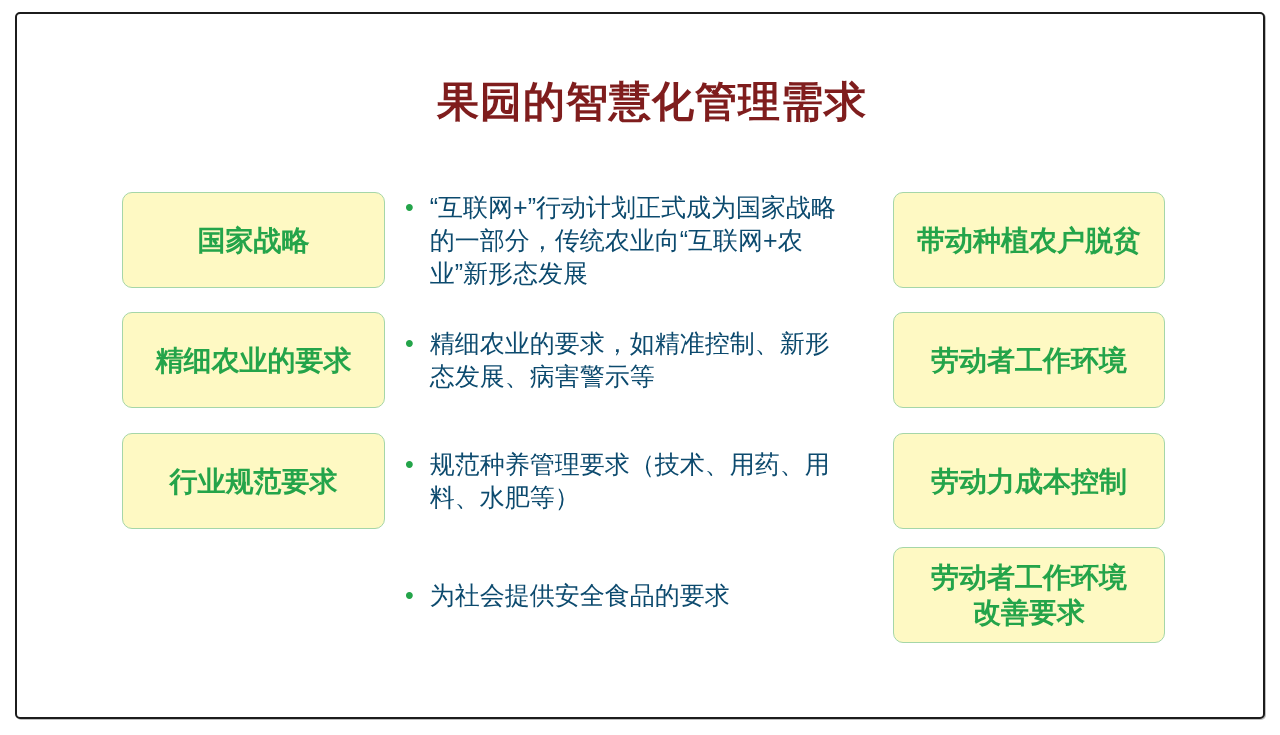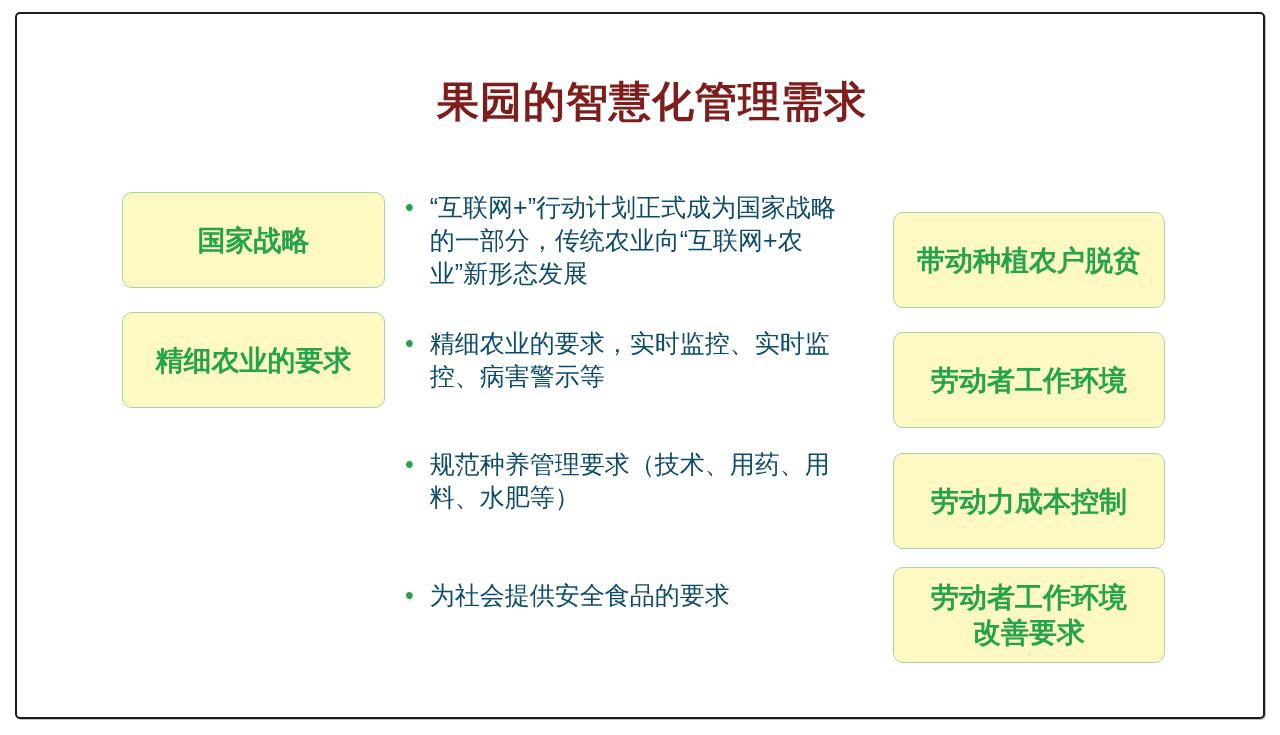--- a/index.html
+++ b/index.html
@@ -49,21 +49,21 @@
     top: 0;
     height: 94px;
     border: 1px solid #a5d6a8;
     border-radius: 10px;
     background: #fef9c3;
     display: flex;
     align-items: center;
     justify-content: center;
   }
   .cat-box  { left: 122px; width: 261px; }
-  .need-box { left: 893px; width: 270px; margin-top: 20px; }
+  .need-box { left: 893px; width: 270px; }
   .box-label {
     color: #24a44a;
     font-size: 28px;
     font-weight: 700;
     text-align: center;
     line-height: 1.25;
     white-space: pre-line;
   }
   .bullet-area {
     position: absolute;
@@ -114,29 +114,32 @@
     </div>
   </div>
 
   <div class="row" style="top:312px">
     <div class="cat-box">
       <span class="box-label">精细农业的要求</span>
     </div>
     <div class="bullet-area">
       <div class="bullet-inner">
         <span class="dot">•</span>
-        <span class="bullet-text">精细农业的要求，实时监控、实时监控、病害警示等</span>
+        <span class="bullet-text">精细农业的要求，如精准控制、新形态发展、病害警示等</span>
       </div>
     </div>
     <div class="need-box">
       <span class="box-label">劳动者工作环境</span>
     </div>
   </div>
 
   <div class="row" style="top:433px">
+    <div class="cat-box">
+      <span class="box-label">行业规范要求</span>
+    </div>
     <div class="bullet-area">
       <div class="bullet-inner">
         <span class="dot">•</span>
         <span class="bullet-text">规范种养管理要求（技术、用药、用料、水肥等）</span>
       </div>
     </div>
     <div class="need-box">
       <span class="box-label">劳动力成本控制</span>
     </div>
   </div>

